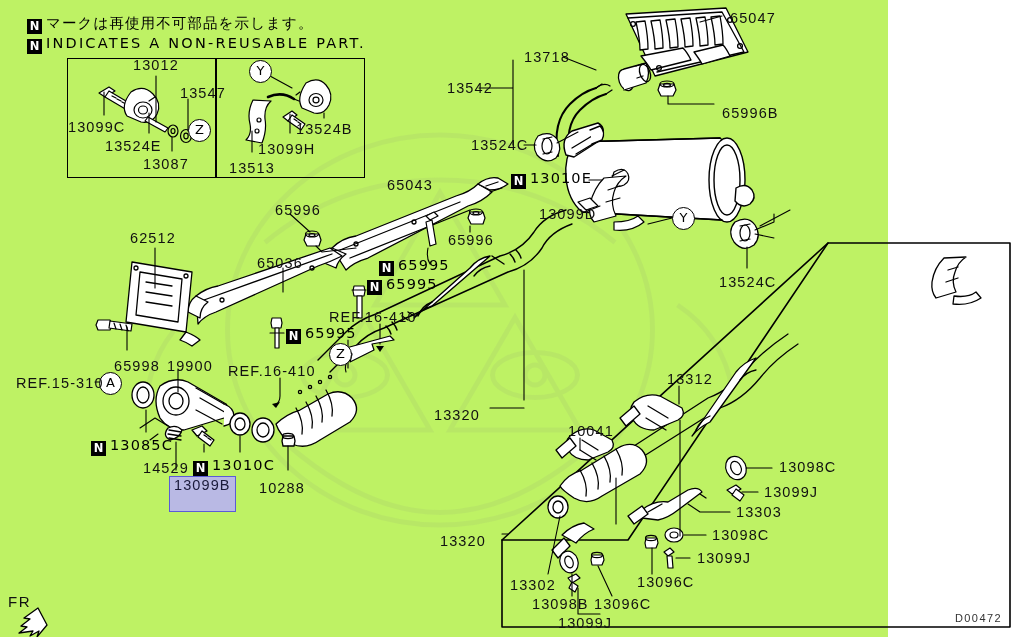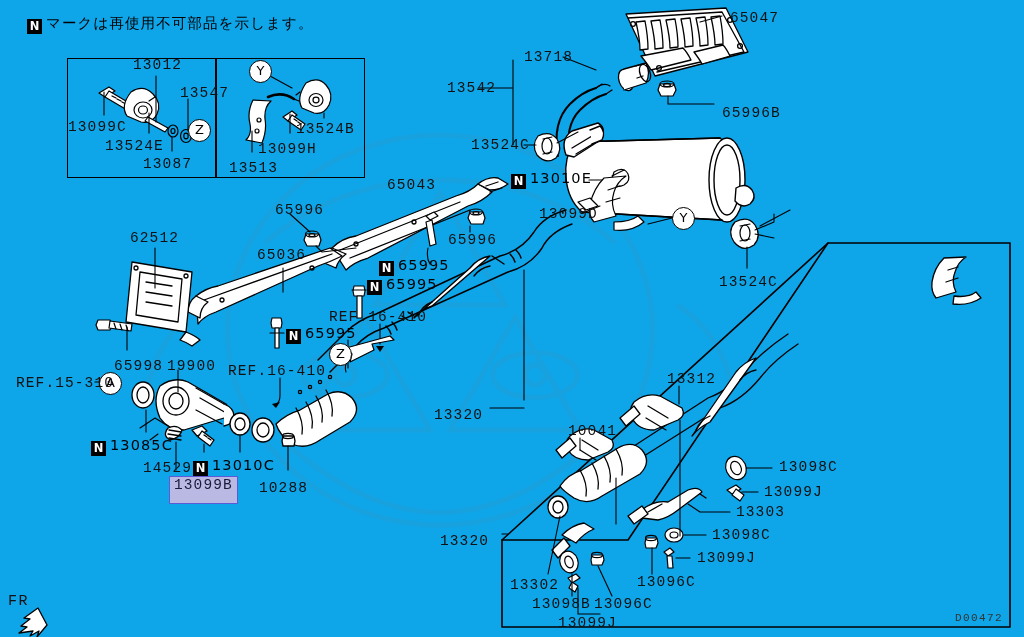--- a/index.html
+++ b/index.html
@@ -1,42 +1,42 @@
 <!DOCTYPE html>
 <html><head>
 <meta charset="utf-8">
 <style>
   html,body{margin:0;padding:0;background:#fff;}
   body{width:1024px;height:637px;overflow:hidden;
        font-family:"DejaVu Sans","Liberation Sans",sans-serif;color:#000;}
-  #stage{position:relative;width:1024px;height:637px;background:#0ea5e9;}
+  #stage{position:relative;width:888px;height:637px;background:#bef264;}
 
   svg.layer{position:absolute;left:0;top:0;width:1024px;height:637px;}
 
   
   .lbl{position:absolute;font-size:14.5px;letter-spacing:1.1px;
        color:#111;white-space:nowrap;line-height:1;
-       font-family:Liberation Mono, monospace;}
+       font-family:Liberation Sans, sans-serif;}
   .lbl.sm{font-size:15px;letter-spacing:1px;}
   .lbl.tiny{font-size:11px;letter-spacing:1.4px;color:#333;}
 
   
   .nbadge{display:inline-block;width:15px;height:15px;background:#000;color:#fff;
           font-size:11.5px;font-weight:bold;text-align:center;line-height:15px;
           letter-spacing:0;vertical-align:-2px;font-family:"DejaVu Sans",sans-serif;}
   .nrow{position:absolute;white-space:nowrap;font-size:14.5px;letter-spacing:1.1px;line-height:1;}
   .nrow .txt{margin-left:4px;}
 
   
   .circ{position:absolute;width:21px;height:21px;border:1.4px solid #000;
         border-radius:50%;text-align:center;line-height:19px;font-size:13px;
         background:#fff;font-family:"DejaVu Sans",sans-serif;}
 
   
-  .hl{background:#b9b9e4;border:1.5px solid #5b5bd6;padding:1px 4px 10px 4px;
+  .hl{background:#b9b9e4;border:1.5px solid #5b5bd6;padding:1px 4px 18px 4px;
       color:#1a1a3a;}
 
   
   .dbox{position:absolute;border:1.6px solid #000;background:transparent;}
 
   .wm{position:absolute;opacity:.085;}
 </style>
 </head>
 <body>
 
@@ -420,20 +420,23 @@
         <path d="M616,478 L616,524"></path>
         <path d="M508,534 L502,534"></path>
         <path d="M490,408 L524,408"></path>
       </g>
     </g>
   </svg>
 
   <div class="nrow" style="left:27px;top:16px;">
     <span class="nbadge">N</span><span class="txt jp">マークは再使用不可部品を示します。</span>
   </div>
+  <div class="nrow" style="left:27px;top:36px;letter-spacing:2.2px;">
+    <span class="nbadge">N</span><span class="txt">INDICATES A NON-REUSABLE PART.</span>
+  </div>
 
   <div class="dbox" style="left:67px;top:58px;width:148px;height:118px;"></div>
   <div class="dbox" style="left:215px;top:58px;width:148px;height:118px;"></div>
 
   <div class="lbl" style="left:133px;top:58px;">13012</div>
   <div class="lbl" style="left:180px;top:86px;">13547</div>
   <div class="lbl" style="left:68px;top:120px;">13099C</div>
   <div class="lbl" style="left:105px;top:139px;">13524E</div>
   <div class="lbl" style="left:143px;top:157px;">13087</div>
 
@@ -449,21 +452,21 @@
 
   <div class="lbl" style="left:730px;top:11px;">65047</div>
   <div class="lbl" style="left:524px;top:50px;">13718</div>
   <div class="lbl" style="left:447px;top:81px;">13542</div>
   <div class="lbl" style="left:722px;top:106px;">65996B</div>
   <div class="lbl" style="left:471px;top:138px;">13524C</div>
   <div class="lbl" style="left:387px;top:178px;">65043</div>
   <div class="lbl" style="left:275px;top:203px;">65996</div>
   <div class="lbl" style="left:448px;top:233px;">65996</div>
   <div class="lbl" style="left:130px;top:231px;">62512</div>
-  <div class="lbl" style="left:257px;top:248px;">65036</div>
+  <div class="lbl" style="left:257px;top:256px;">65036</div>
   <div class="lbl" style="left:539px;top:207px;">13099D</div>
   <div class="lbl" style="left:719px;top:275px;">13524C</div>
   <div class="lbl" style="left:114px;top:359px;">65998</div>
   <div class="lbl" style="left:167px;top:359px;">19900</div>
   <div class="lbl" style="left:434px;top:408px;">13320</div>
   <div class="lbl" style="left:143px;top:461px;">14529</div>
   <div class="lbl" style="left:259px;top:481px;">10288</div>
   <div class="lbl" style="left:440px;top:534px;">13320</div>
 
   <div class="lbl" style="left:329px;top:310px;">REF.16-410</div>

